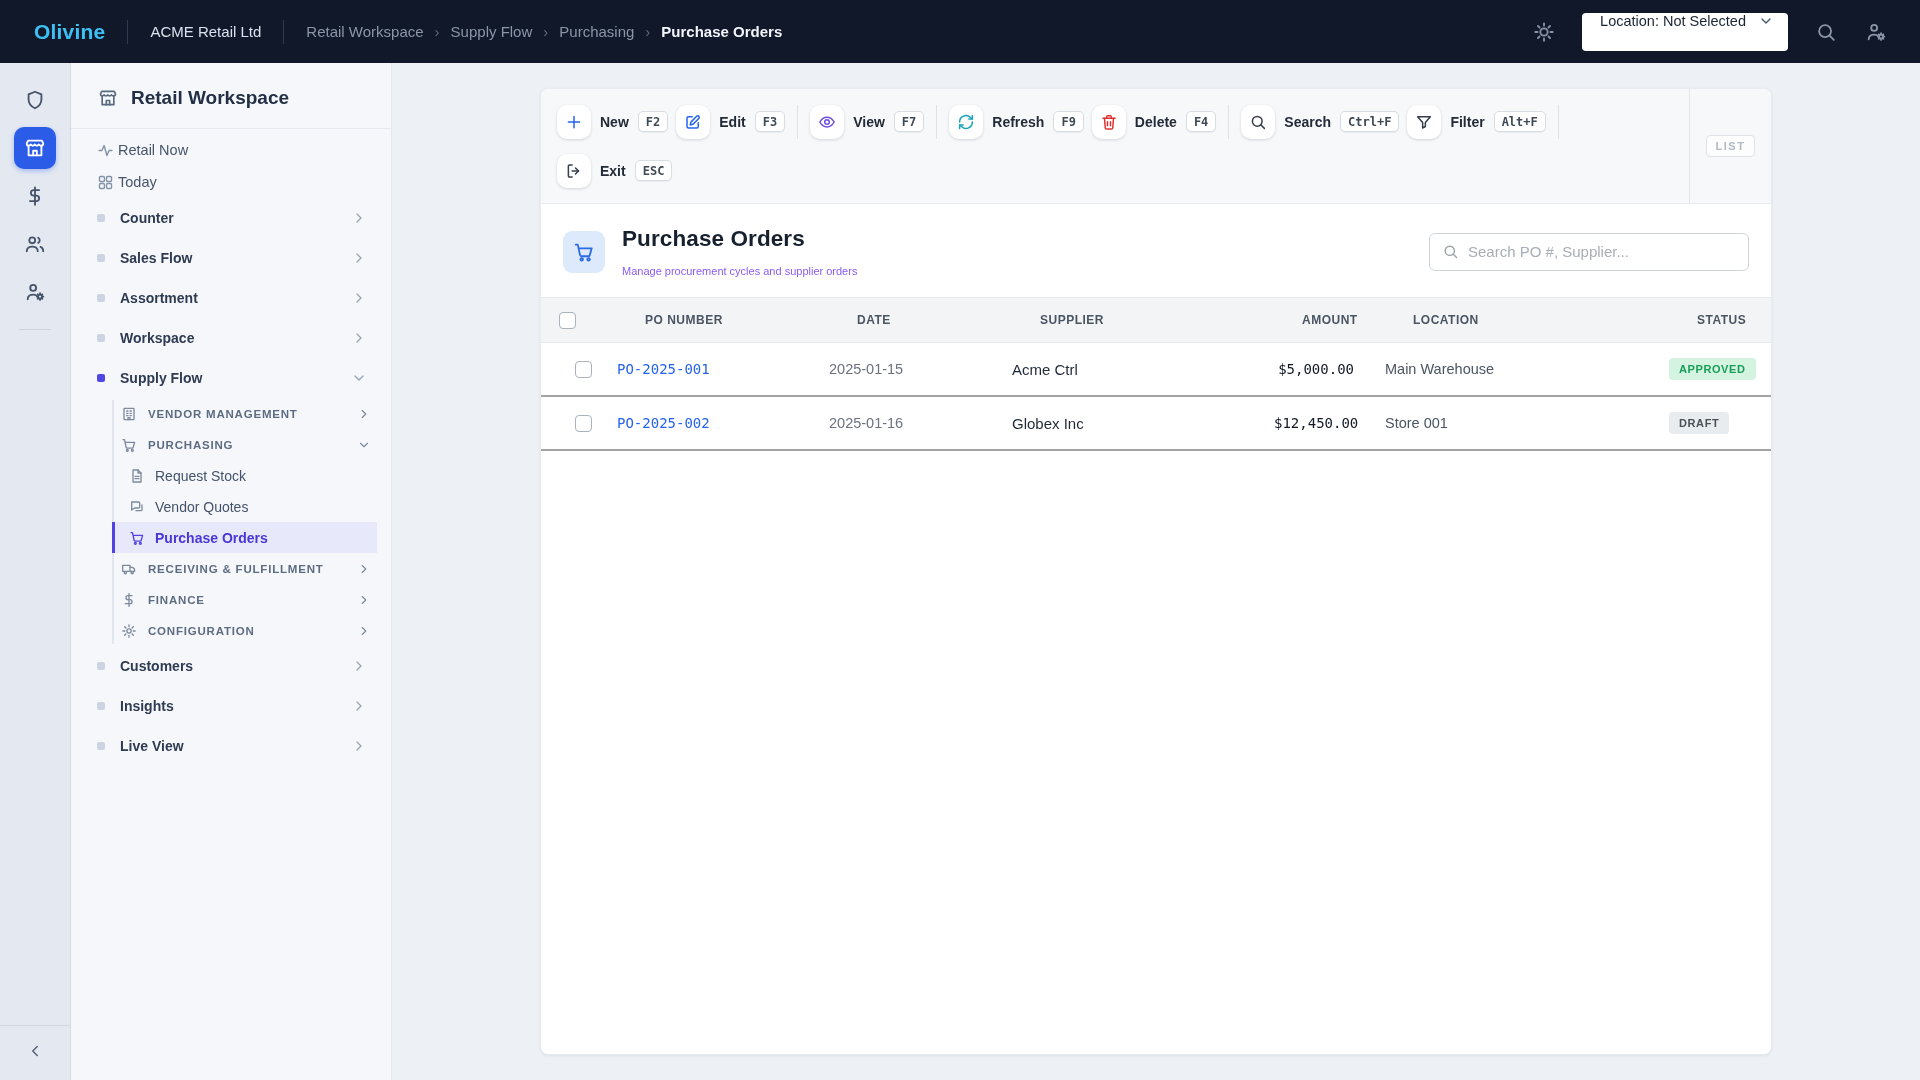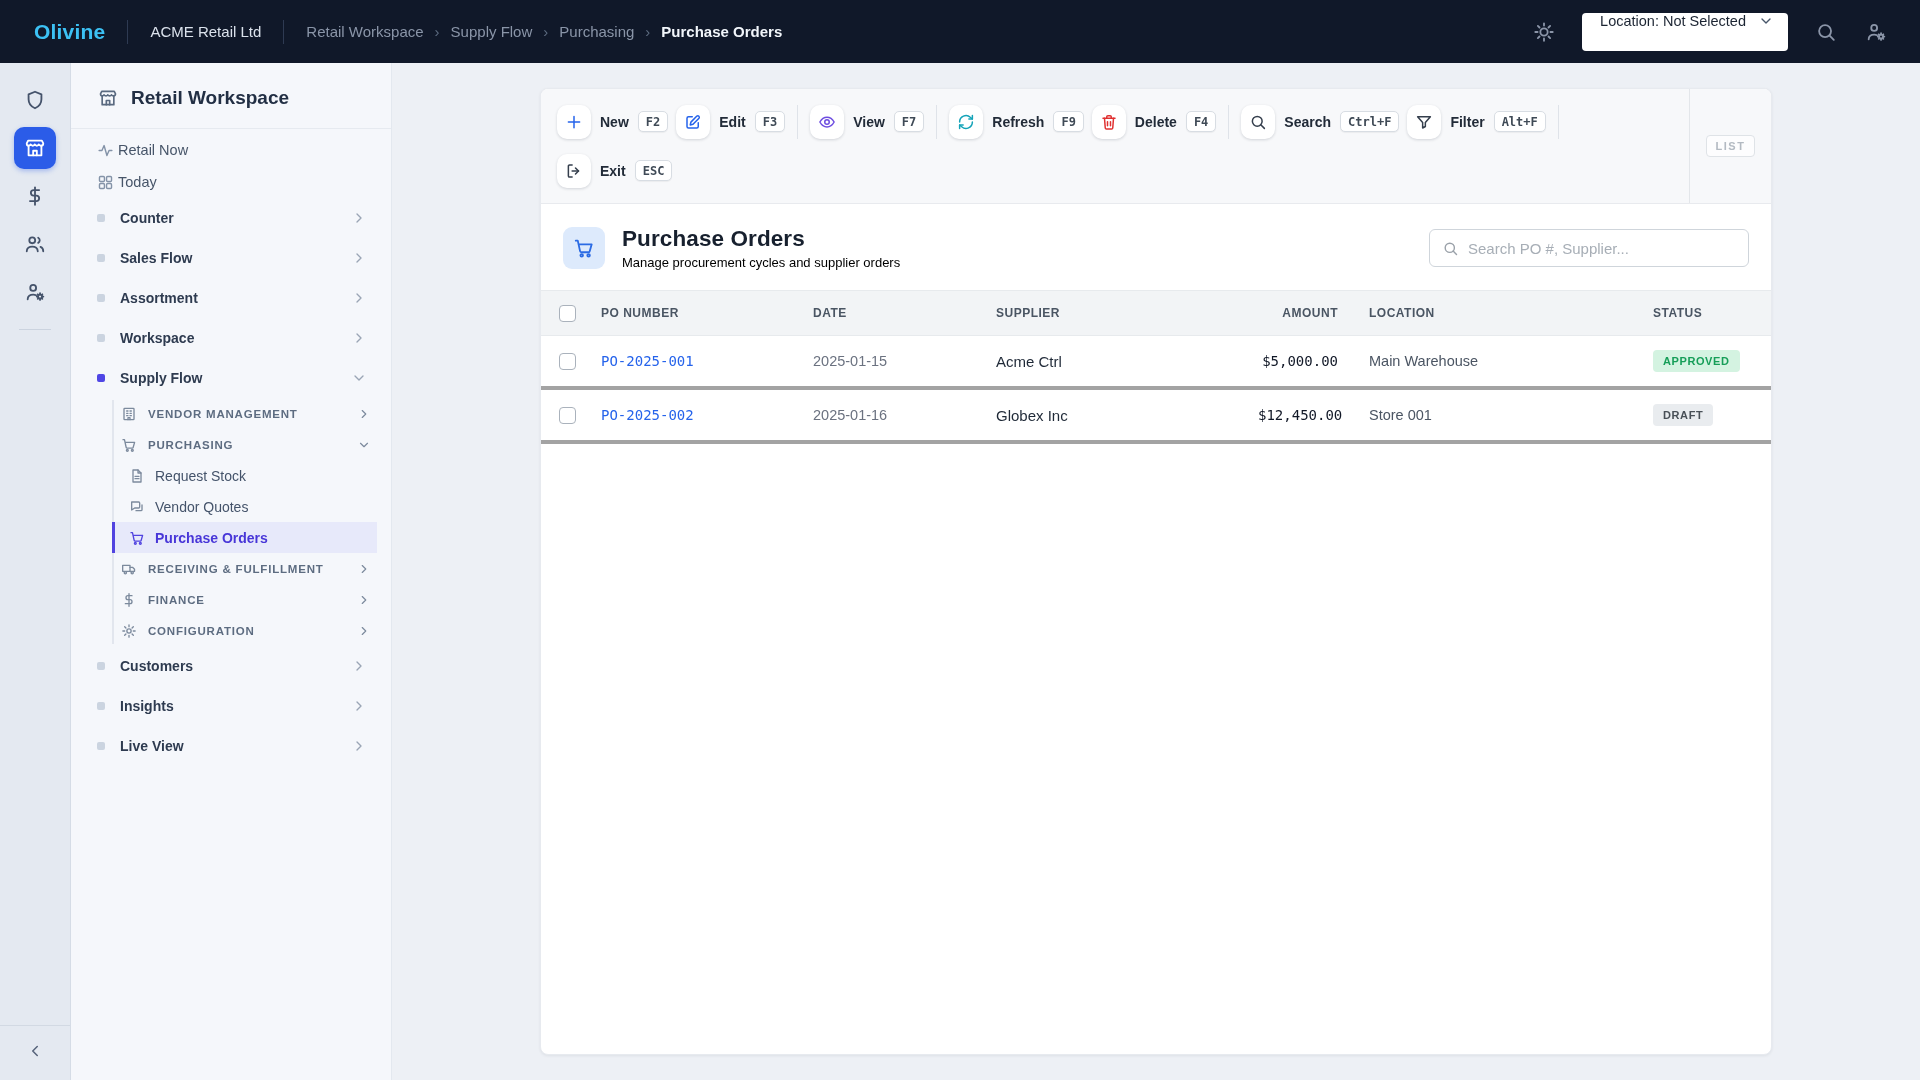--- a/index.html
+++ b/index.html
@@ -75,30 +75,30 @@
   .c-blue { color:#2563eb; } .c-purple { color:#6d4de0; } .c-teal { color:#14a3b8; }
   .c-red { color:#e03131; } .c-dark { color:#353f4d; }
   .tb-right { }
   .tb-view { flex:0 0 82px; border-left:1px solid #e3e6ea; display:grid; place-items:center; }
   .list-badge { font-size:11px; font-weight:700; letter-spacing:1.5px; color:#b3bac2; border:1px solid #dfe3e7; border-radius:4px; padding:4px 9px; background:#fdfdfe; }
 
   
   .page-head { display:flex; align-items:center; padding:22px 22px 20px; flex:0 0 auto; }
   .ph-icbox { width:42px; height:42px; border-radius:9px; background:#ddeafc; color:#2b6be4; display:grid; place-items:center; margin-right:17px; }
   .ph-title { font-size:22.5px; font-weight:700; color:#17202e; letter-spacing:.1px; }
-  .ph-sub { font-size:13px; color:#000000; margin-top:3px; }
+  .ph-sub { font-size:11px; color:#8b5cf6; margin-top:13px; }
   .ph-search { margin-left:auto; width:320px; height:38px; border:1.5px solid #cfd5db; border-radius:6px; background:#fff; display:flex; align-items:center; gap:9px; padding:0 12px; color:#9aa1a9; }
   .ph-search input { border:none; outline:none; flex:1; font-size:15px; font-family:inherit; color:#374151; background:transparent; }
   .ph-search input::placeholder { color:#a7aeb6; }
 
   
   .tgrid { display:grid; grid-template-columns:60px 212px 183px 262px 80px 303px 132px; align-items:center; }
   .thead { background:#f2f4f6; border-top:1px solid #e7eaed; border-bottom:1px solid #e7eaed; height:46px; }
-  .th { font-size:12px; font-weight:700; color:#4a5563; letter-spacing:.5px; }
-  .trow { height:54px; border-bottom:4px solid #a3a3a3; }
+  .th { font-size:12px; font-weight:700; color:#4a5563; letter-spacing:.5px;margin-left:44px; }
+  .trow { height:54px; border-bottom:2px solid #a3a3a3;padding-left:16px; }
   .td-cb { padding-left:18px; }
   .cb { width:17px; height:17px; border:1.5px solid #aab2bc; border-radius:4px; background:#fff; }
   .td-amount { text-align:right; }
   .td-loc { padding-left:31px; }
   .td-status { padding-left:12px; }
   .po-link { font-family:"DejaVu Sans Mono",monospace; font-size:14px; color:#2563eb; }
   .cell-date { font-size:14.5px; color:#6b7280; }
   .cell-sup { font-size:15px; color:#1f2937; }
   .cell-amt { font-family:"DejaVu Sans Mono",monospace; font-size:14px; color:#111827; font-weight:500; }
   .cell-loc { font-size:14.5px; color:#4b5563; }

